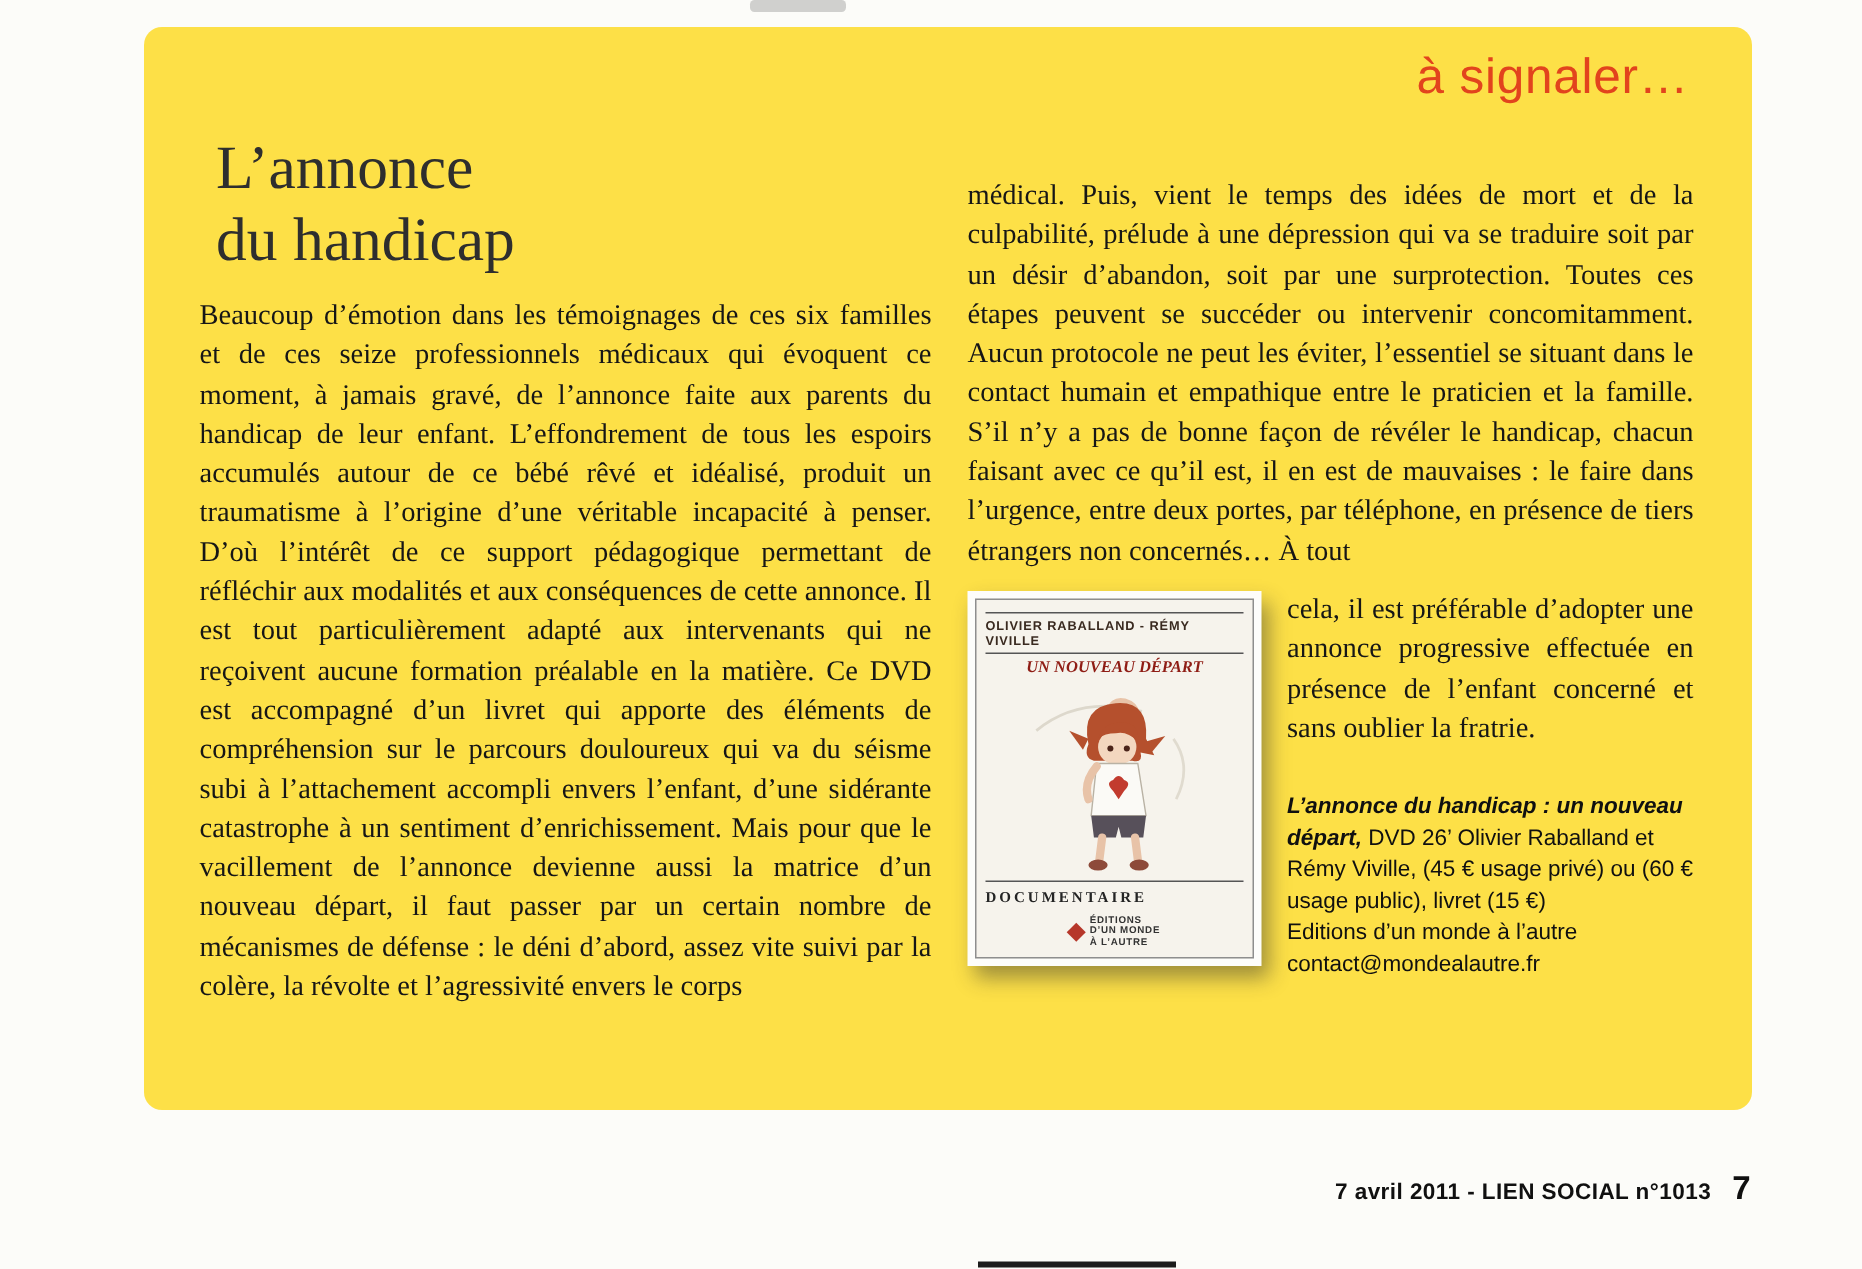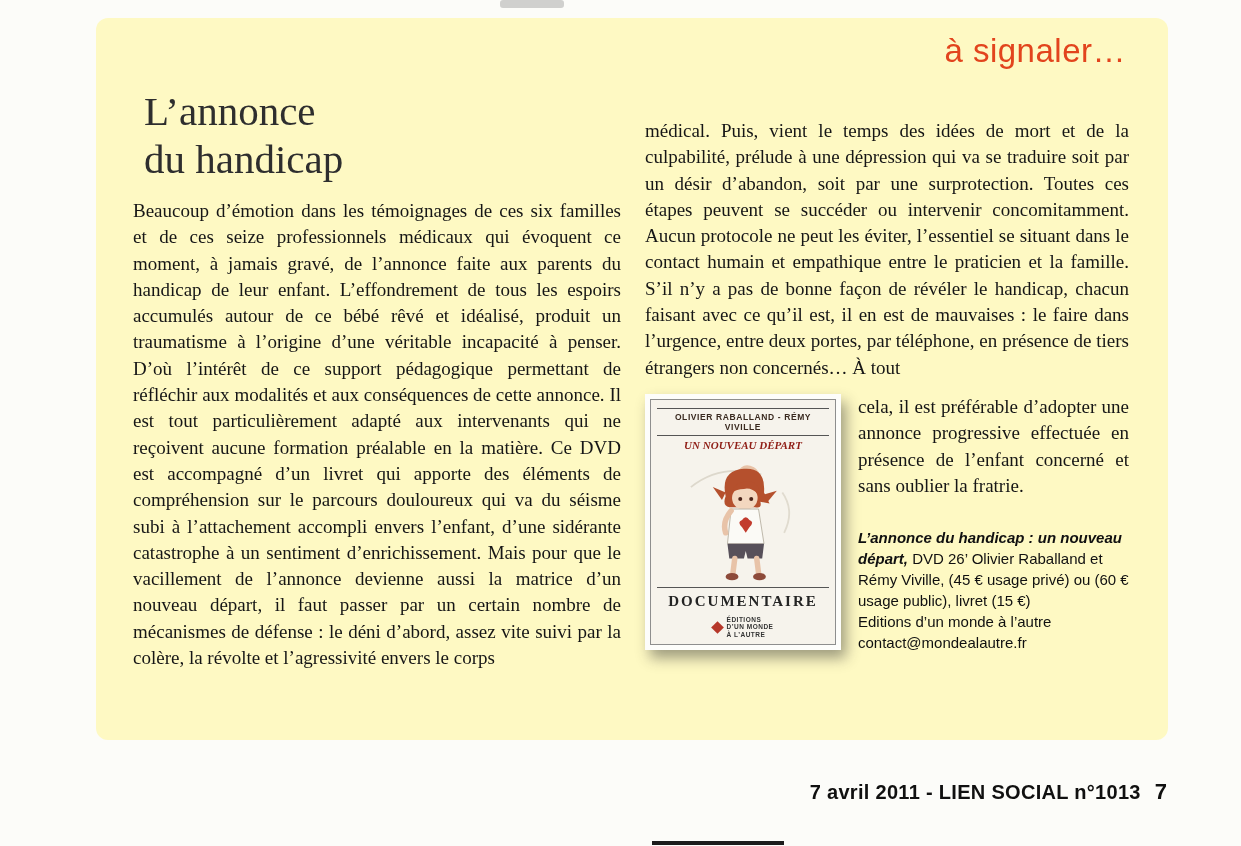--- a/index.html
+++ b/index.html
@@ -9,21 +9,21 @@
     height: 846px;
     background: #fcfcf9;
     overflow: hidden;
     font-family: "Liberation Serif", "DejaVu Serif", serif;
     color: #161616;
   }
   .article-box {
     position: absolute;
     left: 96px; top: 18px;
     width: 1072px; height: 722px;
-    background: #fef9c3;
+    background: #fde047;
     border-radius: 12px;
   }
   .section-label {
     position: absolute;
     top: 14px; right: 42px;
     font-family: "Liberation Sans", "DejaVu Sans", sans-serif;
     font-size: 33px;
     letter-spacing: 0.5px;
     color: #e2441d;
   }
@@ -64,21 +64,20 @@
     align-items: center;
   }
   .cover-authors {
     width: 100%;
     font-family: "Liberation Sans", "DejaVu Sans", sans-serif;
     font-size: 8.5px;
     font-weight: bold;
     letter-spacing: 0.6px;
     text-transform: uppercase;
     color: #3a2a20;
-    text-align: center;
     border-top: 1px solid #555;
     border-bottom: 1px solid #555;
     padding: 3px 0;
   }
   .cover-title {
     margin-top: 8px;
     font-size: 13px;
     font-weight: bold;
     letter-spacing: 0.4px;
     color: #8f1d15;
@@ -91,23 +90,23 @@
     font-weight: bold;
     color: #8f1d15;
     text-align: right;
   }
   .cover-illustration { margin-top: 5px; width: 140px; height: 128px; }
   .cover-genre {
     margin-top: 3px;
     width: 100%;
     border-top: 1px solid #555;
     padding-top: 5px;
-    text-align: center;
-    font-weight: bold;
-    font-size: 15px;
+    text-align: left;
+    font-weight: bold;
+    font-size: 10px;
     letter-spacing: 2px;
     color: #242424;
   }
   .cover-publisher {
     margin-top: 6px;
     width: 100%;
     display: flex;
     align-items: center;
     justify-content: center;
     gap: 5px;
@@ -138,21 +137,21 @@
   .caption p { margin: 0; }
   .caption .lead { font-weight: bold; font-style: italic; }
   .footer {
     position: absolute;
     top: 779px; right: 74px;
     display: flex;
     align-items: baseline;
     font-family: "Liberation Sans", "DejaVu Sans", sans-serif;
     color: #101010;
   }
-  .footer-issue { font-size: 20px; font-weight: bold; letter-spacing: 0.3px; }
+  .footer-issue { font-size: 15px; font-weight: bold; letter-spacing: 0.3px; }
   .footer-page { font-size: 22px; font-weight: bold; margin-left: 14px; }
   .scan-strip {
     position: absolute;
     left: 652px; top: 841px;
     width: 132px; height: 4px;
     background: #1c1c1c;
   }
   .scan-smudge {
     position: absolute;
     left: 500px; top: 0;

